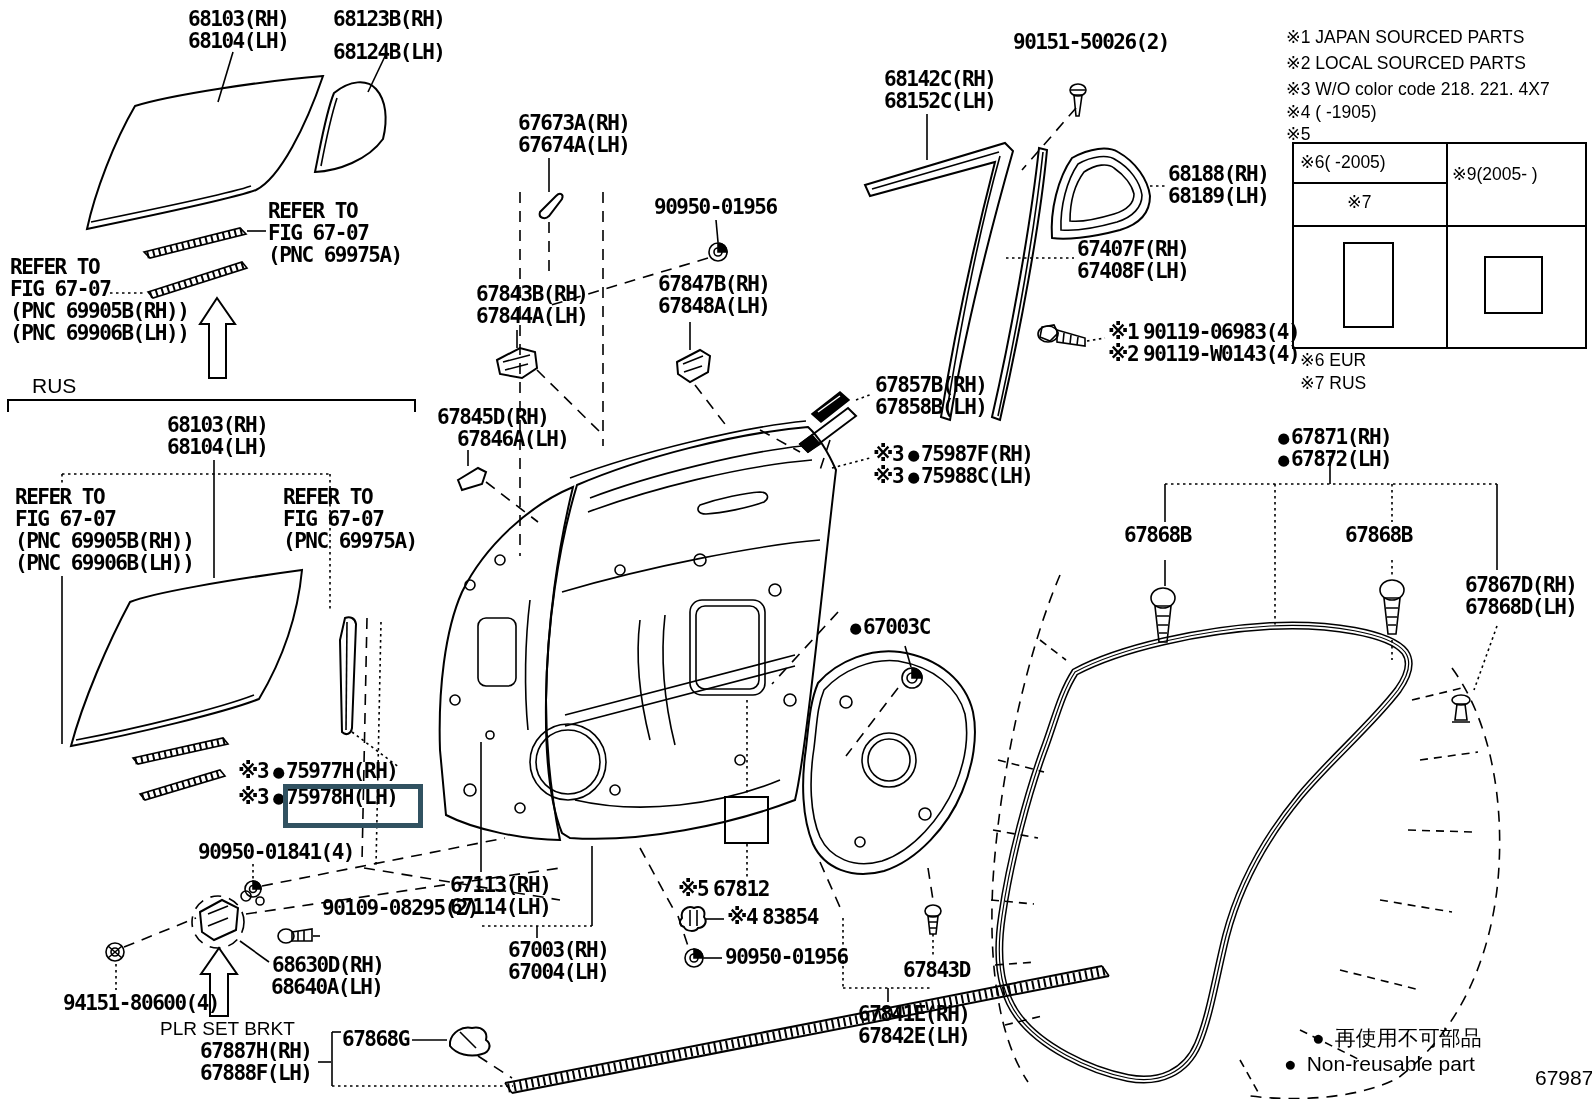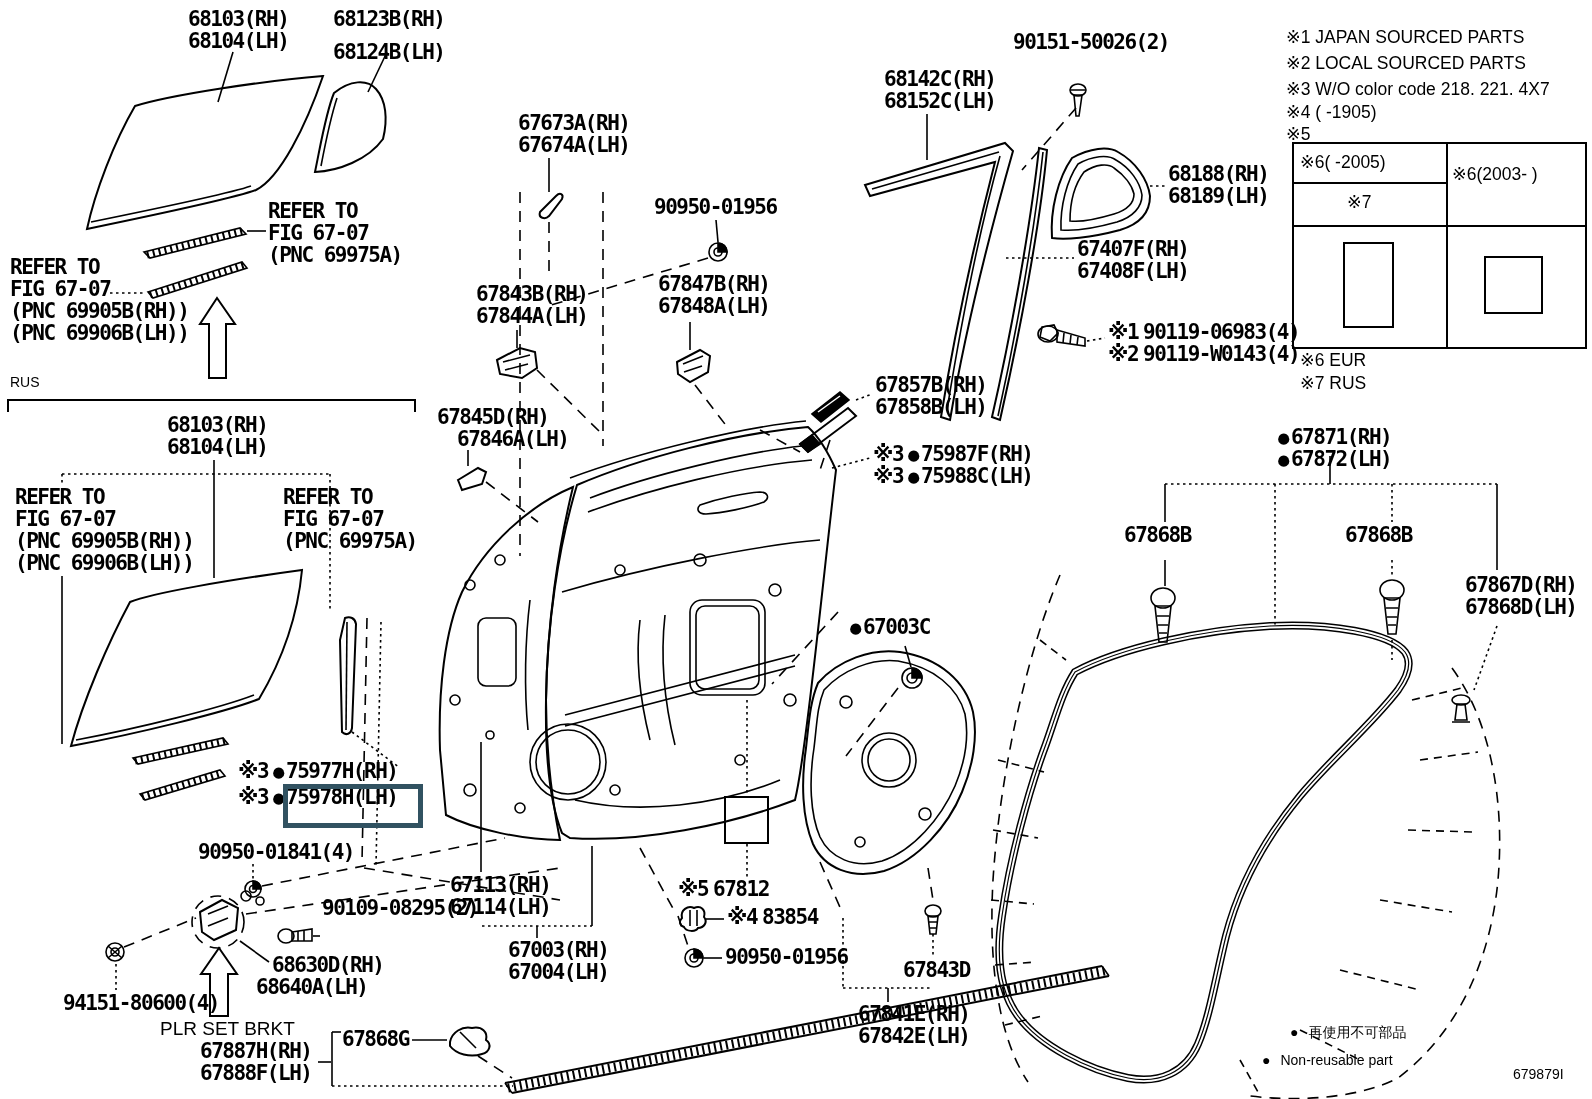--- a/index.html
+++ b/index.html
@@ -8,21 +8,21 @@
   svg{position:absolute;left:0;top:0;}
   .lbl{position:absolute;font-weight:bold;font-size:21px;line-height:22px;
        letter-spacing:-1.5px;white-space:nowrap;}
   .lbl .nt{margin-right:5px;}
   .lbl .blt{margin-right:3px;font-size:19px;}
   .sans{position:absolute;font-family:"Liberation Sans","DejaVu Sans",sans-serif;
         font-weight:normal;font-size:18px;letter-spacing:0;white-space:nowrap;}
   .sans .blt{margin-right:10px;}
   .legend-line{position:absolute;font-family:"Liberation Sans","DejaVu Sans",sans-serif;
         font-size:17.5px;white-space:nowrap;}
-  .big-sans{font-size:14px;}
+  .big-sans{font-size:21px;margin-left:22px;}
   .hl-box{position:absolute;left:283px;top:784px;width:130px;height:34px;
         border:5px solid var(--hl,#315261);}
   path,line,polyline,polygon,rect,circle,ellipse{stroke:#000;fill:none;}
   .dash{stroke-dasharray:11 8;}
   .dot{stroke-dasharray:2.5 3.5;}
   .hatch{stroke-width:7;stroke-dasharray:2 4;}
   .hatch2{stroke-width:9;stroke-dasharray:2 4;}
   .w2{stroke-width:2;}
   .fillb{fill:#000;}
   .fillw{fill:#fff;}
@@ -394,21 +394,21 @@
   <span class="nt">※3</span><span class="blt">●</span><span>75977H(RH)</span>
 </div>
 <div class="lbl" style="left:238px;top:786px">
   <span class="nt">※3</span><span class="blt">●</span><span>75978H(LH)</span>
 </div>
 <div class="hl-box"></div>
 
 <div class="lbl" style="left:198px;top:841px">90950-01841(4)</div>
 <div class="lbl" style="left:322px;top:897px">90109-08295(2)</div>
 <div class="lbl" style="left:272px;top:954px">68630D(RH)</div>
-<div class="lbl" style="left:256px;top:976px">68640A(LH)</div>
+<div class="lbl" style="left:271px;top:976px">68640A(LH)</div>
 <div class="lbl" style="left:63px;top:992px">94151-80600(4)</div>
 <div class="sans" style="left:160px;top:1018px;font-size:19px">PLR SET BRKT</div>
 <div class="lbl" style="left:200px;top:1040px">67887H(RH)</div>
 <div class="lbl" style="left:200px;top:1062px">67888F(LH)</div>
 <div class="lbl" style="left:342px;top:1028px">67868G</div>
 
 <div class="lbl" style="left:450px;top:874px">67113(RH)</div>
 <div class="lbl" style="left:450px;top:896px">67114(LH)</div>
 <div class="lbl" style="left:508px;top:939px">67003(RH)</div>
 <div class="lbl" style="left:508px;top:961px">67004(LH)</div>
@@ -423,21 +423,21 @@
 <div class="lbl" style="left:903px;top:959px">67843D</div>
 <div class="lbl" style="left:858px;top:1003px">67841E(RH)</div>
 <div class="lbl" style="left:858px;top:1025px">67842E(LH)</div>
 
 <div class="legend-line" style="left:1286px;top:27px">※1 JAPAN SOURCED PARTS</div>
 <div class="legend-line" style="left:1286px;top:53px">※2 LOCAL SOURCED PARTS</div>
 <div class="legend-line" style="left:1286px;top:79px">※3 W/O color code 218. 221. 4X7</div>
 <div class="legend-line" style="left:1286px;top:102px">※4 (      -1905)</div>
 <div class="legend-line" style="left:1286px;top:124px">※5</div>
 <div class="legend-line" style="left:1300px;top:152px">※6(      -2005)</div>
-<div class="legend-line" style="left:1452px;top:164px">※6(2003-      )</div>
+<div class="legend-line" style="left:1452px;top:164px">※9(2005-      )</div>
 <div class="legend-line" style="left:1347px;top:192px">※7</div>
 <div class="legend-line" style="left:1300px;top:350px">※6 EUR</div>
 <div class="legend-line" style="left:1300px;top:373px">※7 RUS</div>
 
 <div class="sans big-sans" style="left:1290px;top:1024px">
   <span class="blt">●</span><span>再使用不可部品</span>
 </div>
 <div class="sans big-sans" style="left:1262px;top:1052px">
   <span class="blt">●</span><span>Non-reusable part</span>
 </div>

